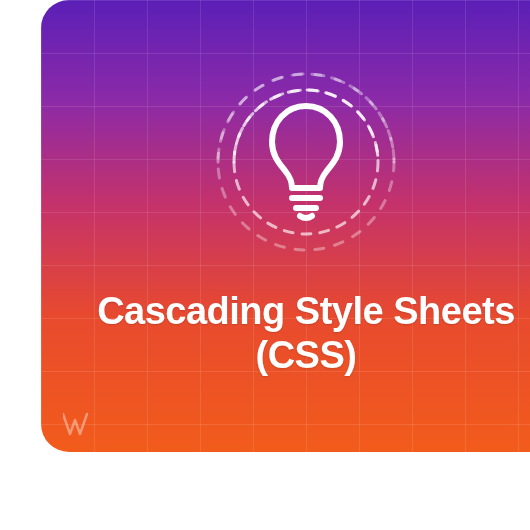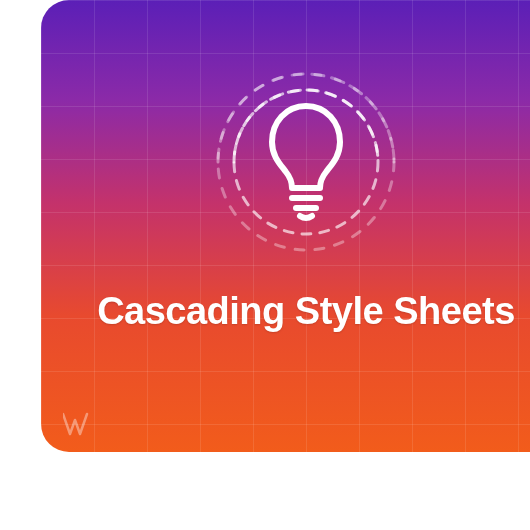--- a/index.html
+++ b/index.html
@@ -94,20 +94,21 @@
         <path d="M 96 154 L 124 154"></path>
 
         <path d="M 100 164 L 120 164"></path>
         <path d="M 104 172 Q 110 176 116 172"></path>
       </g>
     </svg>
   </div>
 
   <h1 class="title">
     <span>Cascading Style Sheets</span><br>
+    <span>(CSS)</span>
   </h1>
 
   <div class="logo">
     <svg width="34" height="24" viewBox="0 0 34 24">
       <path d="M 0 2 L 7 22 L 12 8 L 17 22 L 24 2" stroke="rgba(255,255,255,0.85)" stroke-width="2.5" fill="none" stroke-linecap="round" stroke-linejoin="round"></path>
     </svg>
   </div>
 </div>
 
 </body></html>

